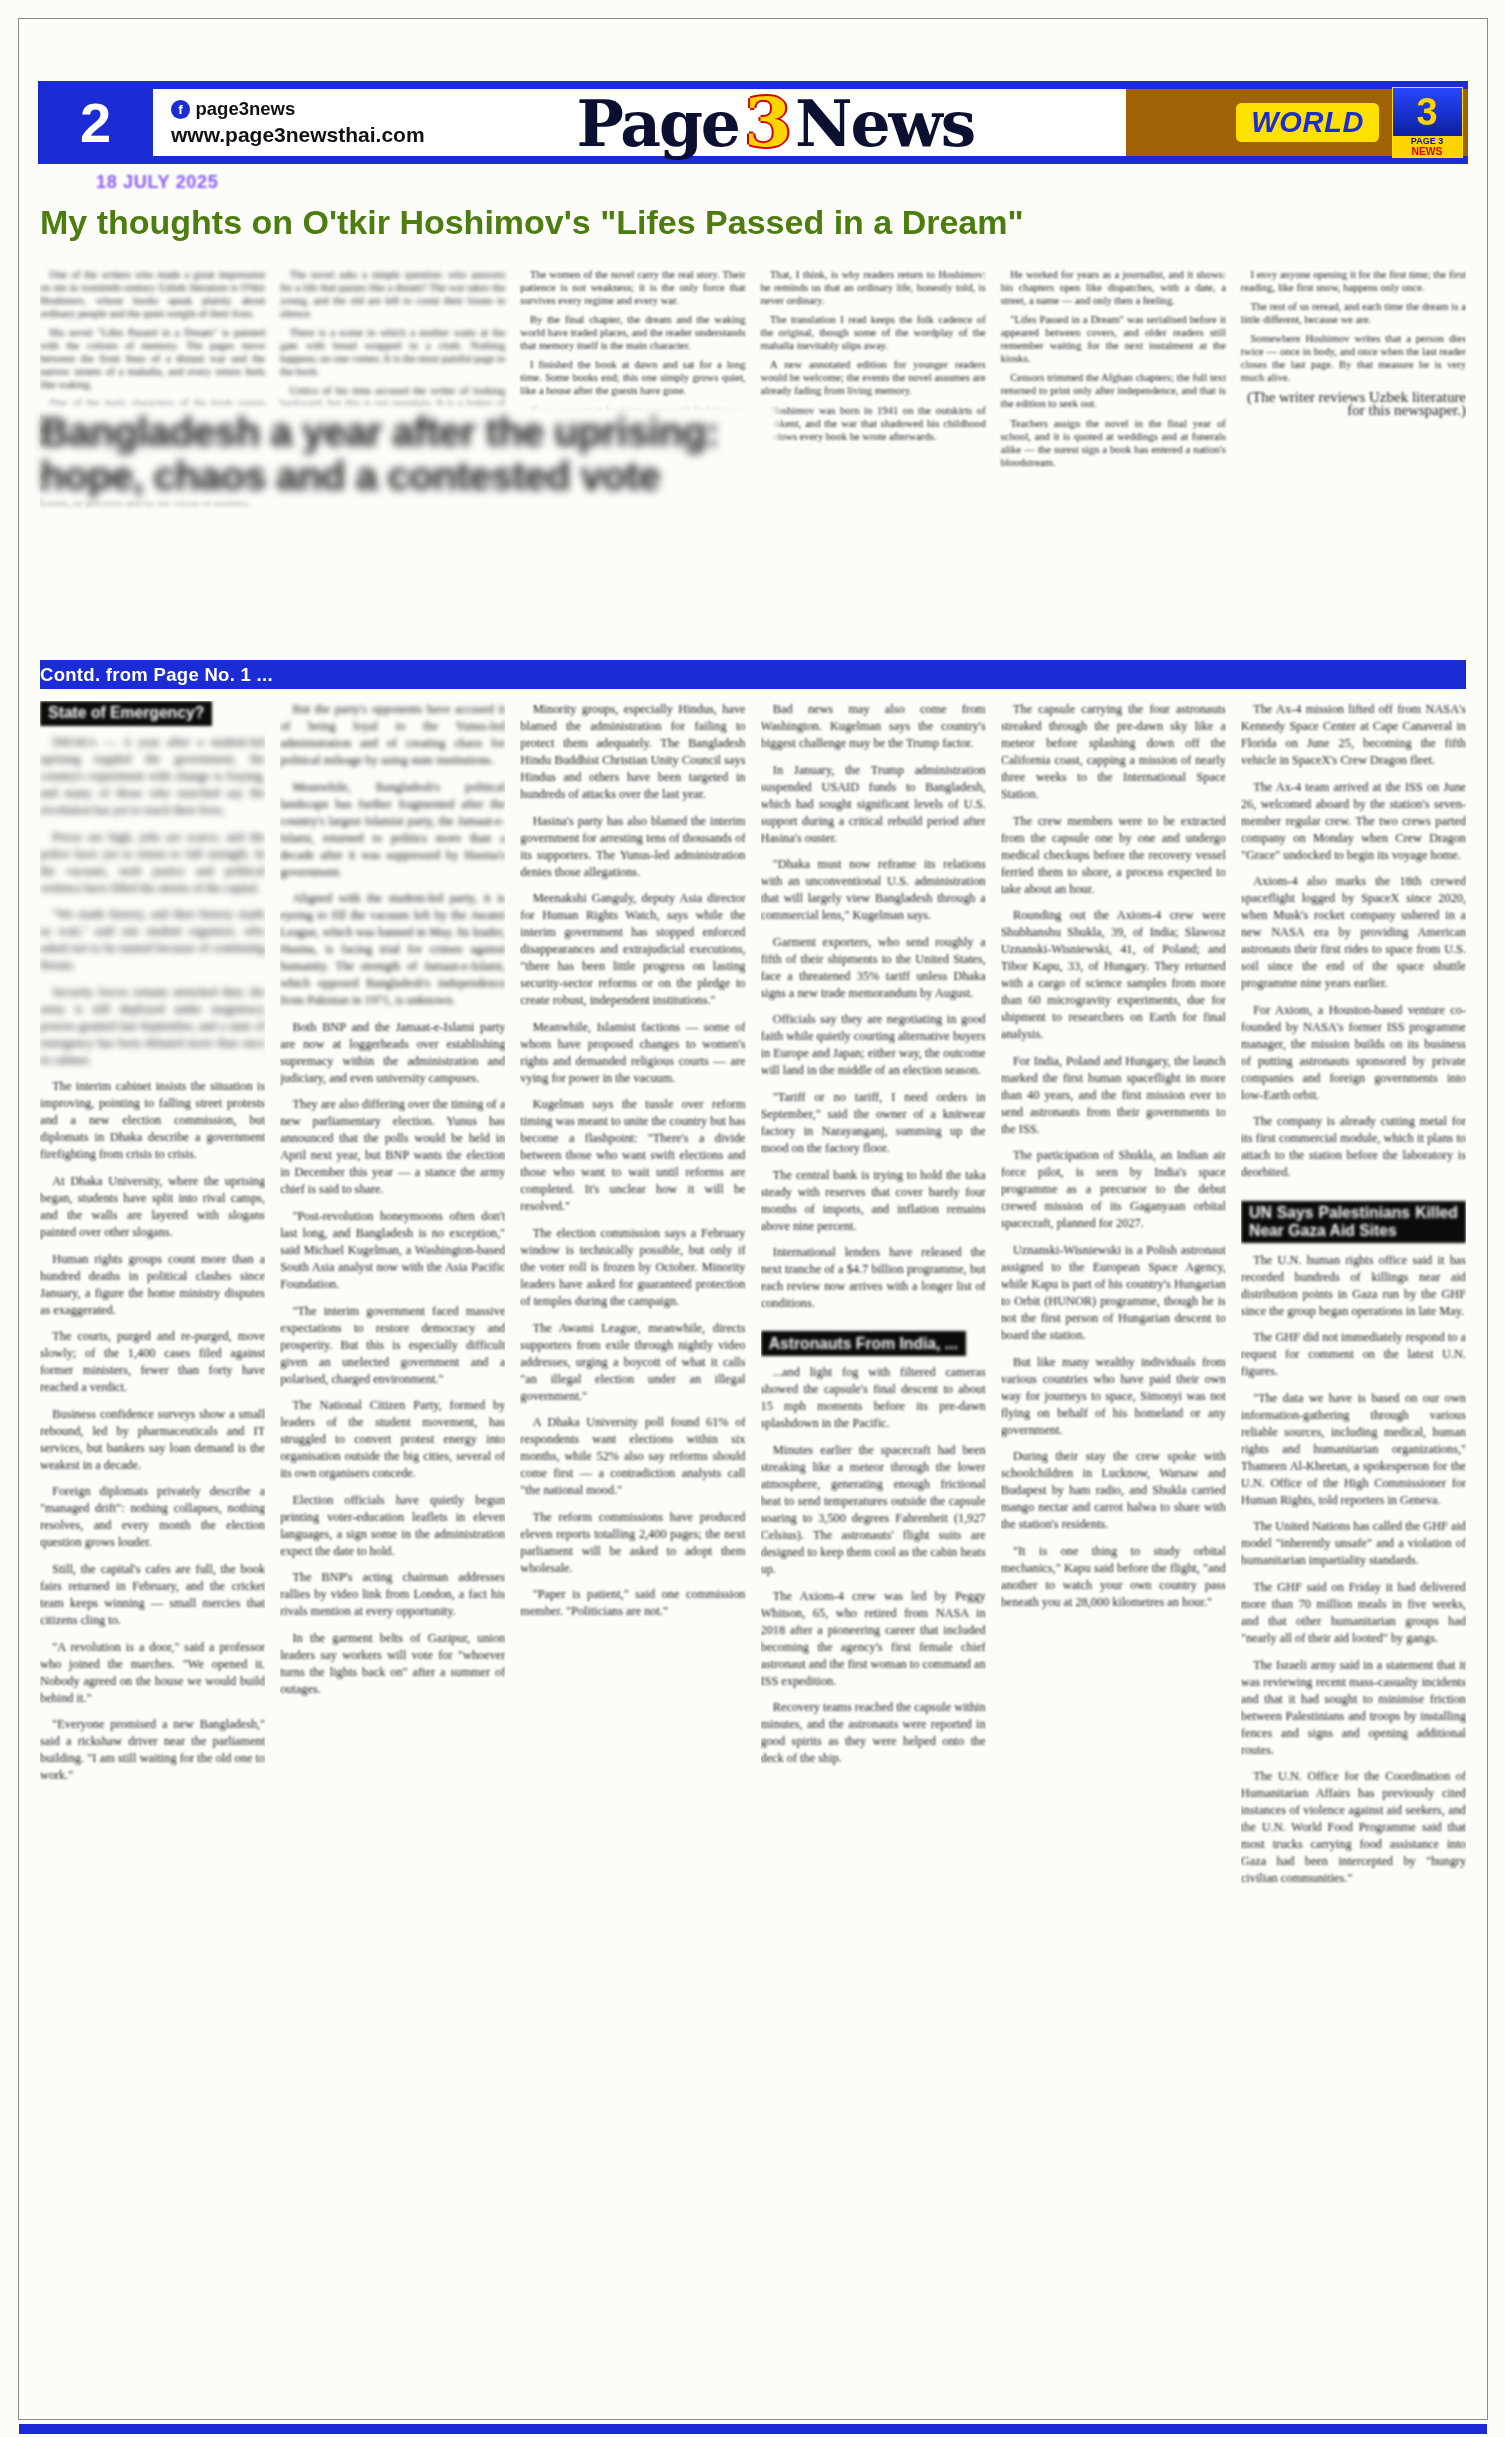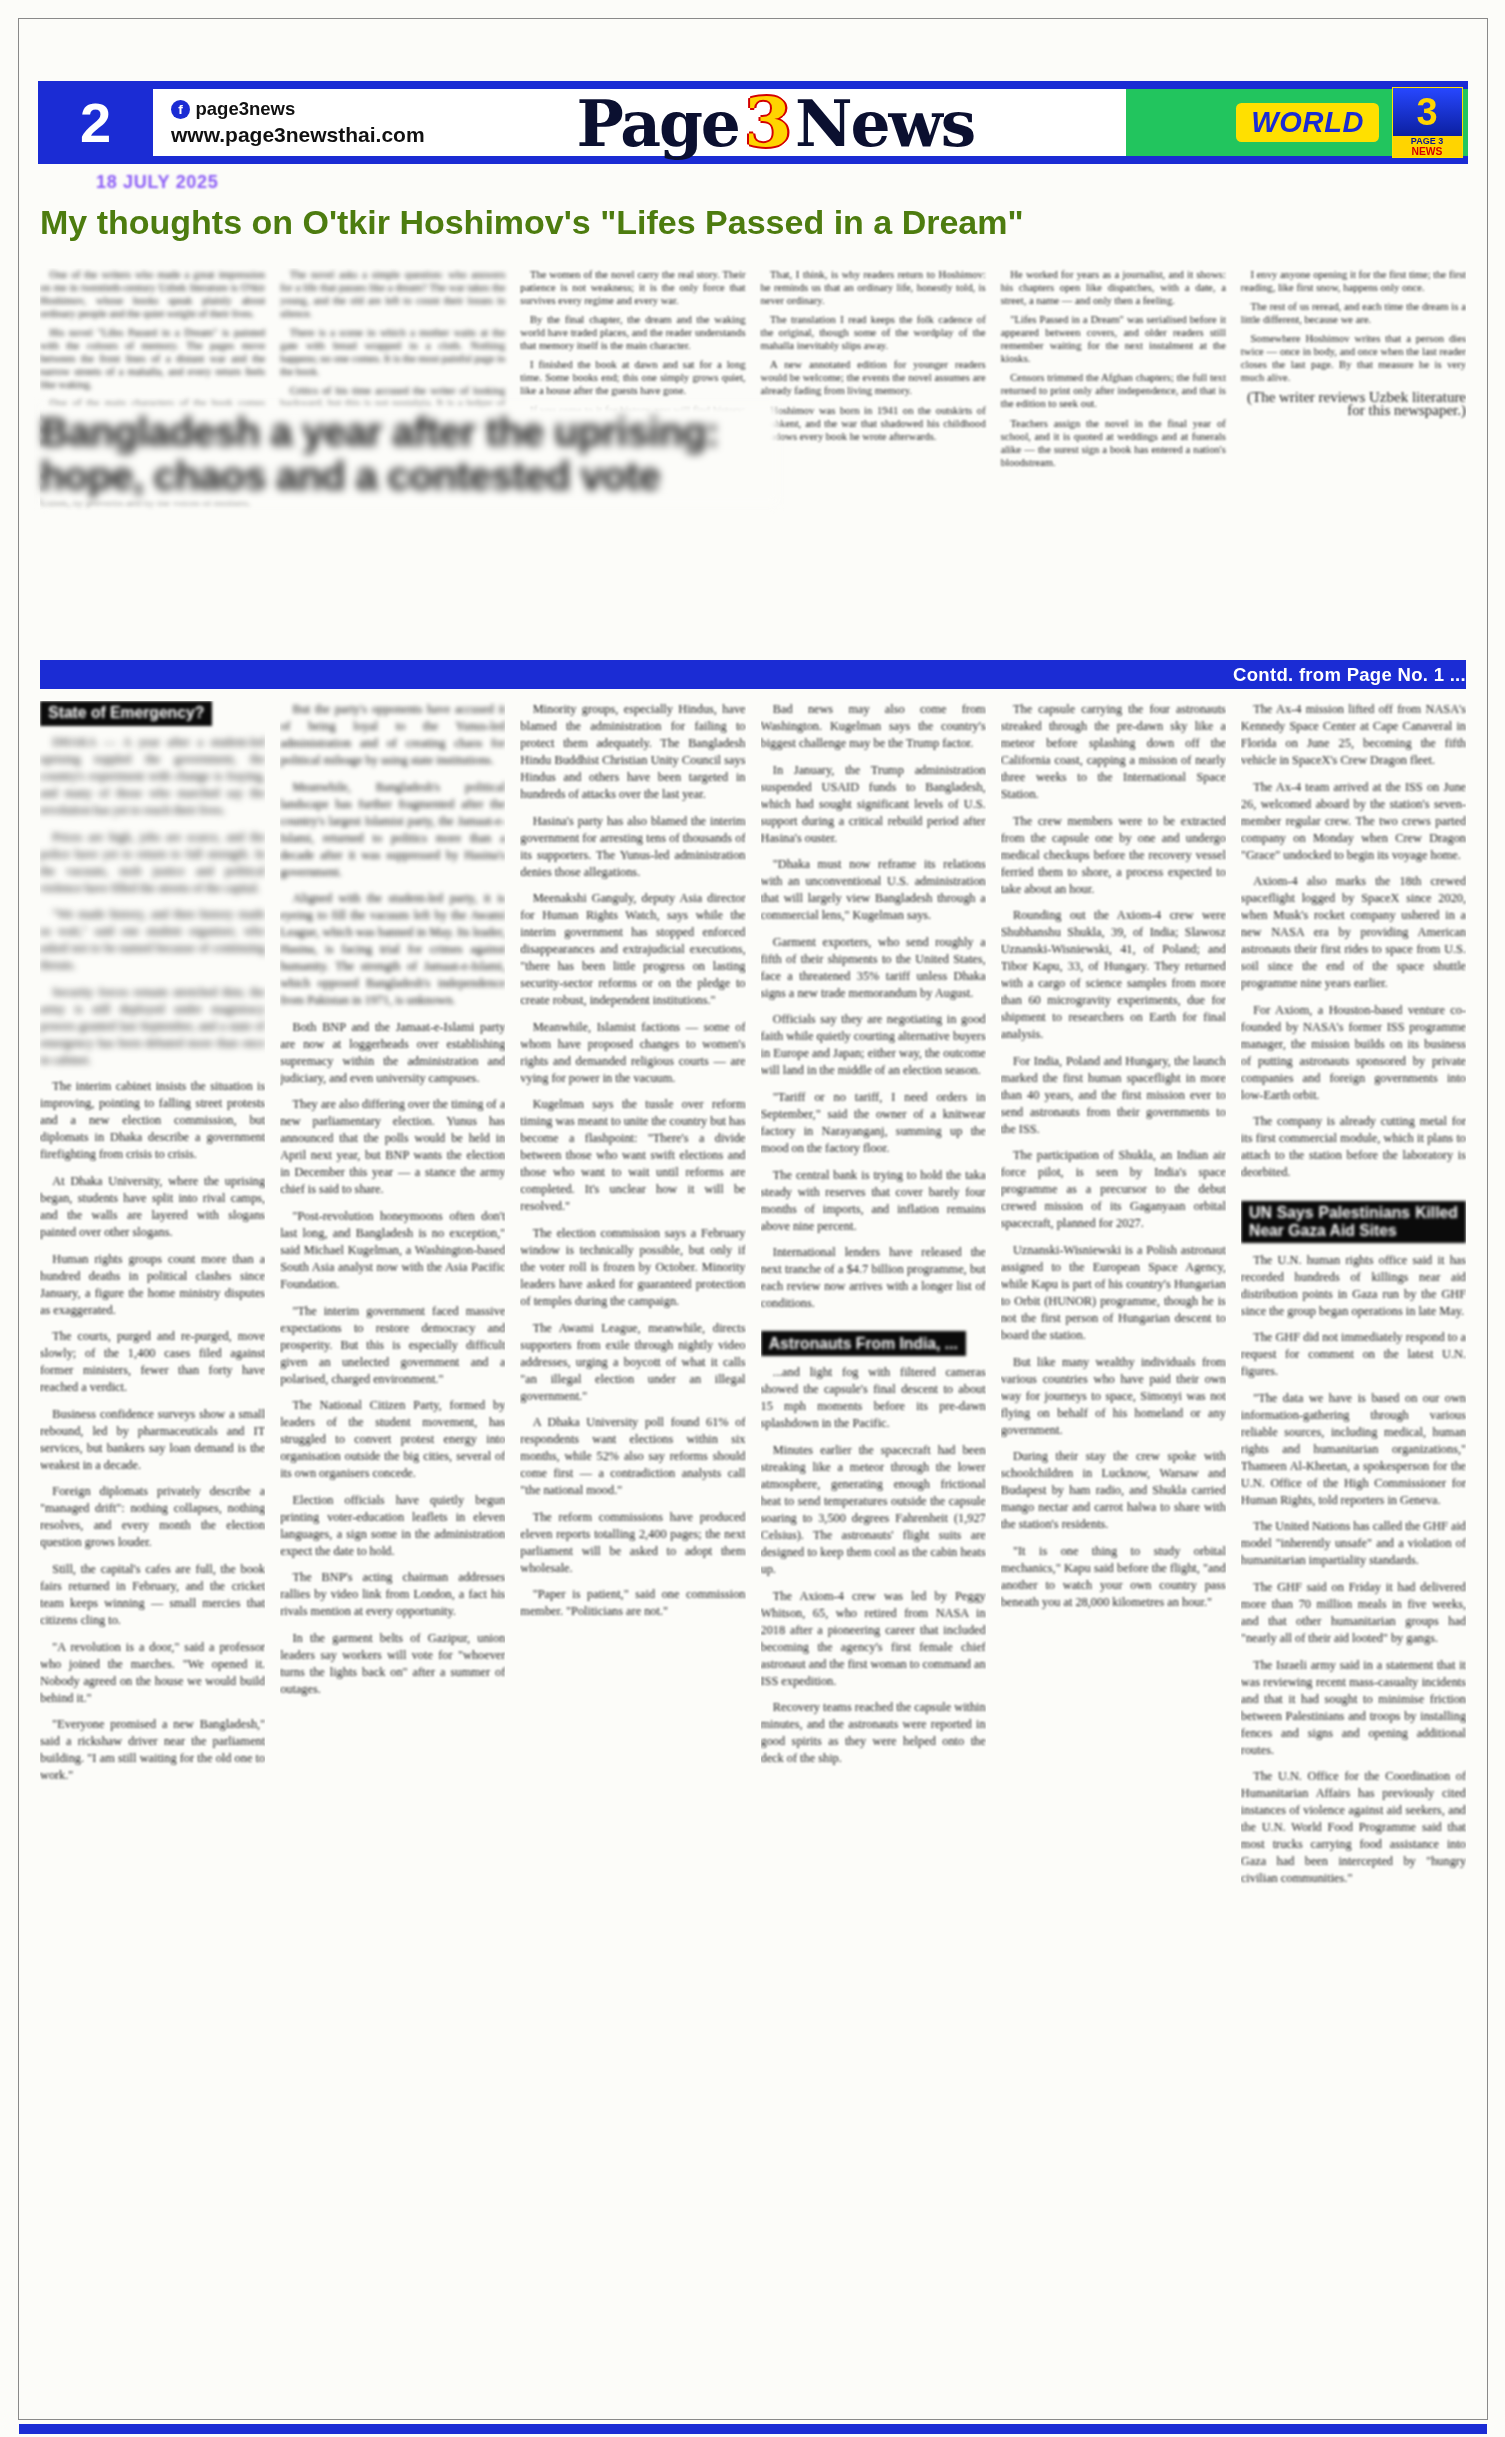--- a/index.html
+++ b/index.html
@@ -25,21 +25,21 @@
   .social-icon { display:inline-flex; width:19px; height:19px; border-radius:50%;
     background:#1b2cd4; color:#fff; font:bold 13.7px "Liberation Sans", sans-serif;
     align-items:center; justify-content:center; }
   .mh-url { font-weight:bold; font-size:21px; color:#111; margin-top:2.7px; }
   .mh-title { flex:1; text-align:center; font-family:"DejaVu Serif", serif;
     font-weight:bold; font-size:63px; letter-spacing:-2.1px; line-height:64px;
     white-space:nowrap; filter:blur(0.3px); }
   .mh-title .t1, .mh-title .t3 { color:#0b1030; }
   .mh-title .t2 { color:#ffd400; margin:0 5.5px; font-size:68px;
     text-shadow:-2.1px 0 #d40000, 2.1px 0 #d40000, 0 -2.1px #d40000, 0 2.1px #d40000; }
-  .mh-right { width:342px; height:67px; background:#22c55e; flex:0 0 auto;
+  .mh-right { width:342px; height:67px; background:#a16207; flex:0 0 auto;
     display:flex; align-items:center; justify-content:flex-end; gap:12.3px; padding-right:5.5px; box-sizing:border-box; }
   .world-box { background:#ffe000; color:#1b2cd4; font:bold italic 29px "Liberation Sans", sans-serif;
     padding:2.7px 15px; border-radius:5.5px; letter-spacing:0.7px; }
   .logo { width:71px; height:71px; display:flex; flex-direction:column; overflow:hidden;
     border:1.4px solid #ffe000; box-sizing:border-box; }
   .logo-3 { flex:1; background:linear-gradient(180deg,#2747ff,#0b1fa0); color:#ffd400;
     font:bold 38px "Liberation Sans", sans-serif; display:flex; align-items:center; justify-content:center; }
   .logo-sub { background:#ffd400; text-align:center; padding:0 0;
     font-family:"Liberation Sans", sans-serif; line-height:10.3px; }
   .logo-l1 { display:block; color:#0a1a90; font-weight:bold; font-size:9px; }
@@ -71,21 +71,21 @@
   .byline { margin-top:6.8px; text-align:right; font-size:15px; }
 
   
   .mid-headline { position:absolute; left:40px; top:404px; width:738px; z-index:5;
     background:#fcfcf9; padding:5.5px 0 6.8px 0;
     font:bold 40px "Liberation Sans", sans-serif; line-height:44px; color:#1c1c1c;
     filter:blur(4.1px); letter-spacing:-0.7px; }
 
   
   .contd-bar { position:absolute; left:40px; top:660px; width:1426px; height:29px;
-    background:#1b2cd4; z-index:6; display:flex; align-items:center; justify-content:flex-end; }
+    background:#1b2cd4; z-index:6; display:flex; align-items:center; justify-content:flex-start; }
   .contd-bar span { color:#fff; font:bold 18.5px "Liberation Sans", sans-serif; letter-spacing:0.3px; }
 
   
   .inv-head { display:inline-block; background:#0b0b0b; color:#fff;
     font:bold 15.7px "Liberation Sans", sans-serif; padding:3.4px 8.2px; margin:0 0 8.2px 0;
     filter:blur(1.8px); text-indent:0; }
   .inv-head.mid { margin-top:9.6px; }
 
   .bottom-bar { position:absolute; left:19px; right:19px; bottom:4.1px; height:9.6px; background:#1b2cd4; }
 </style>

